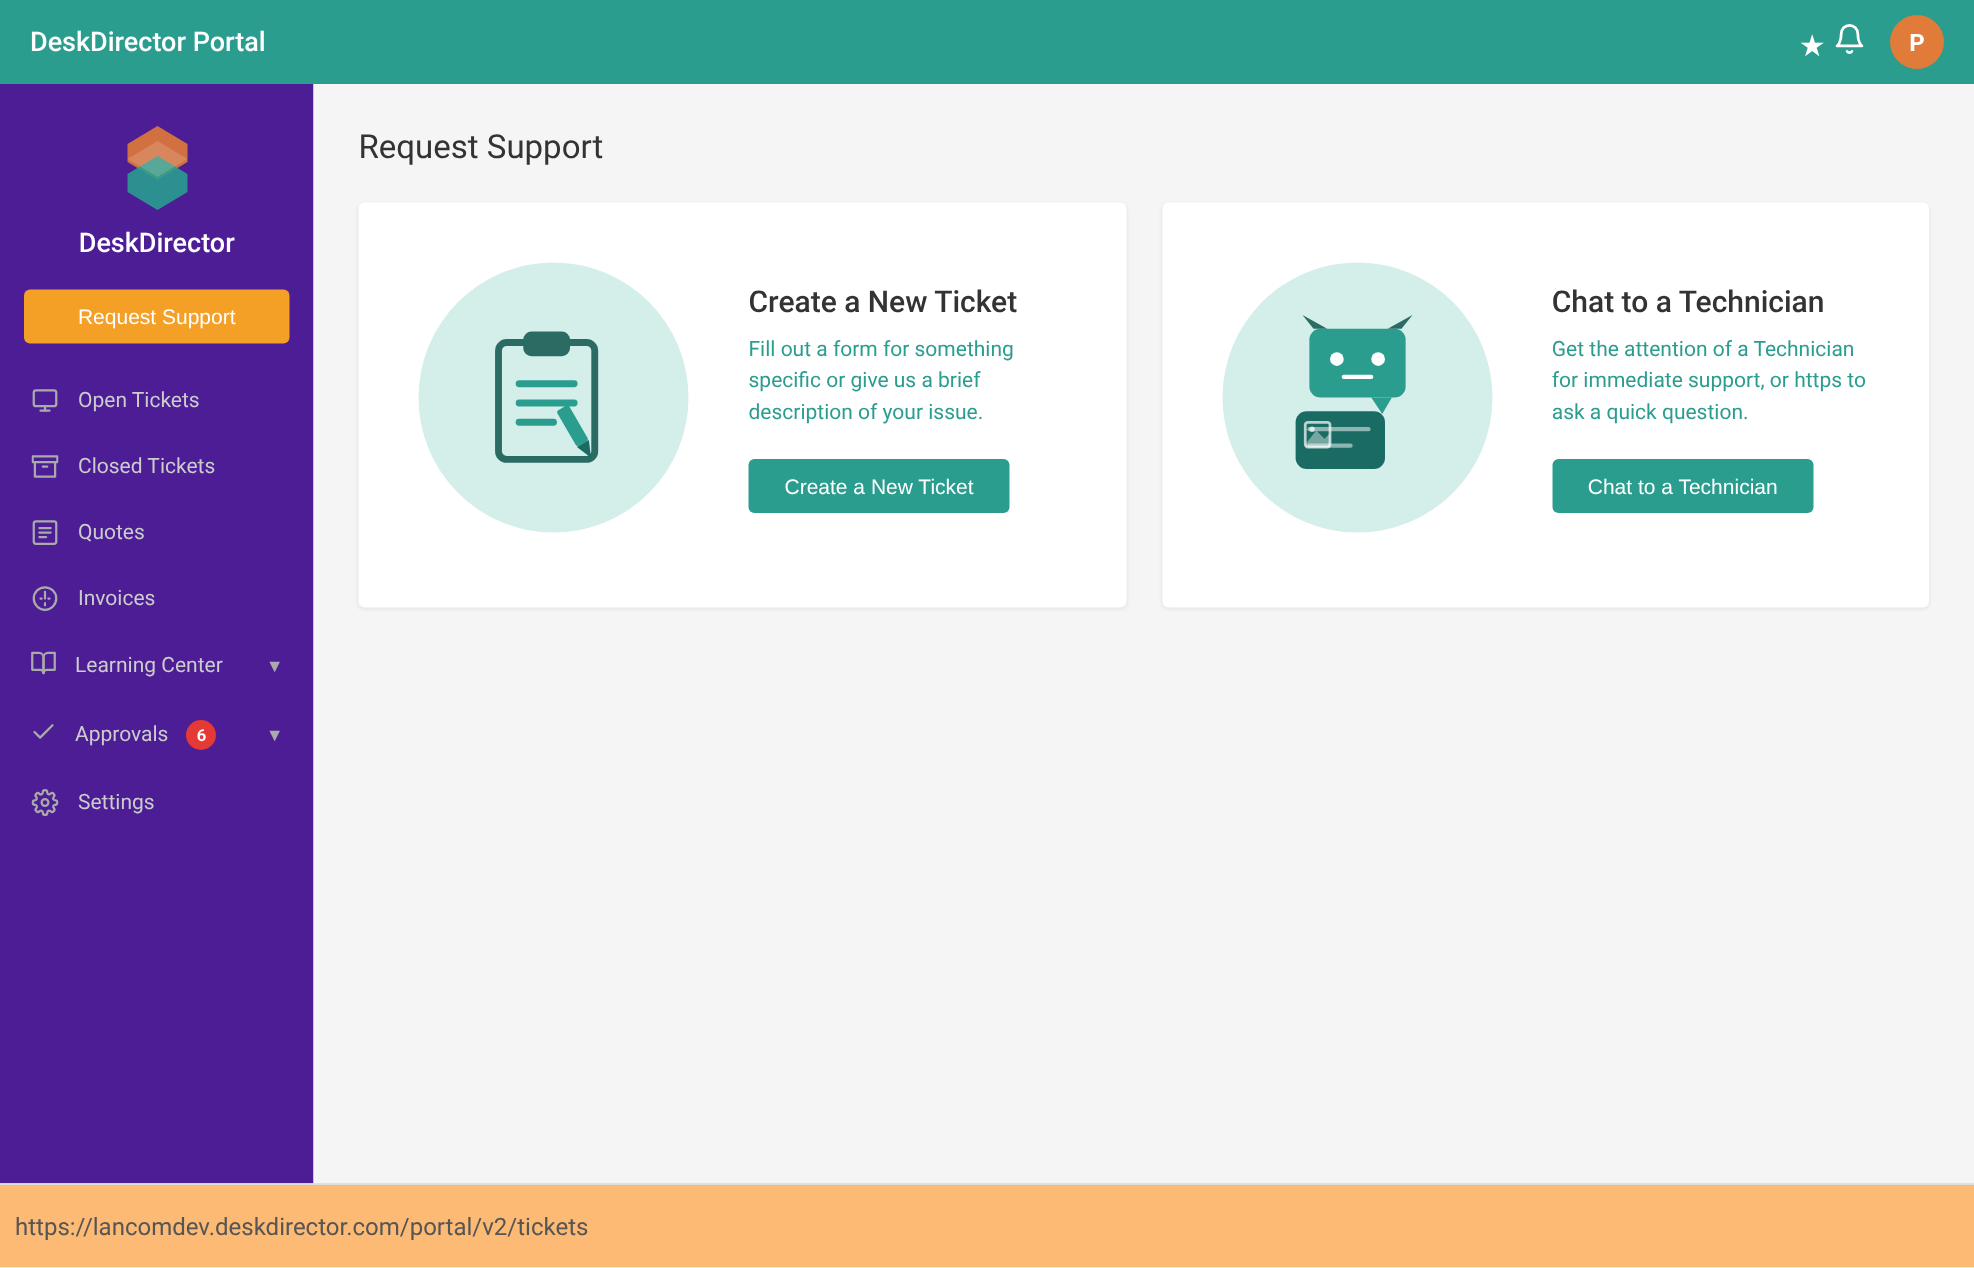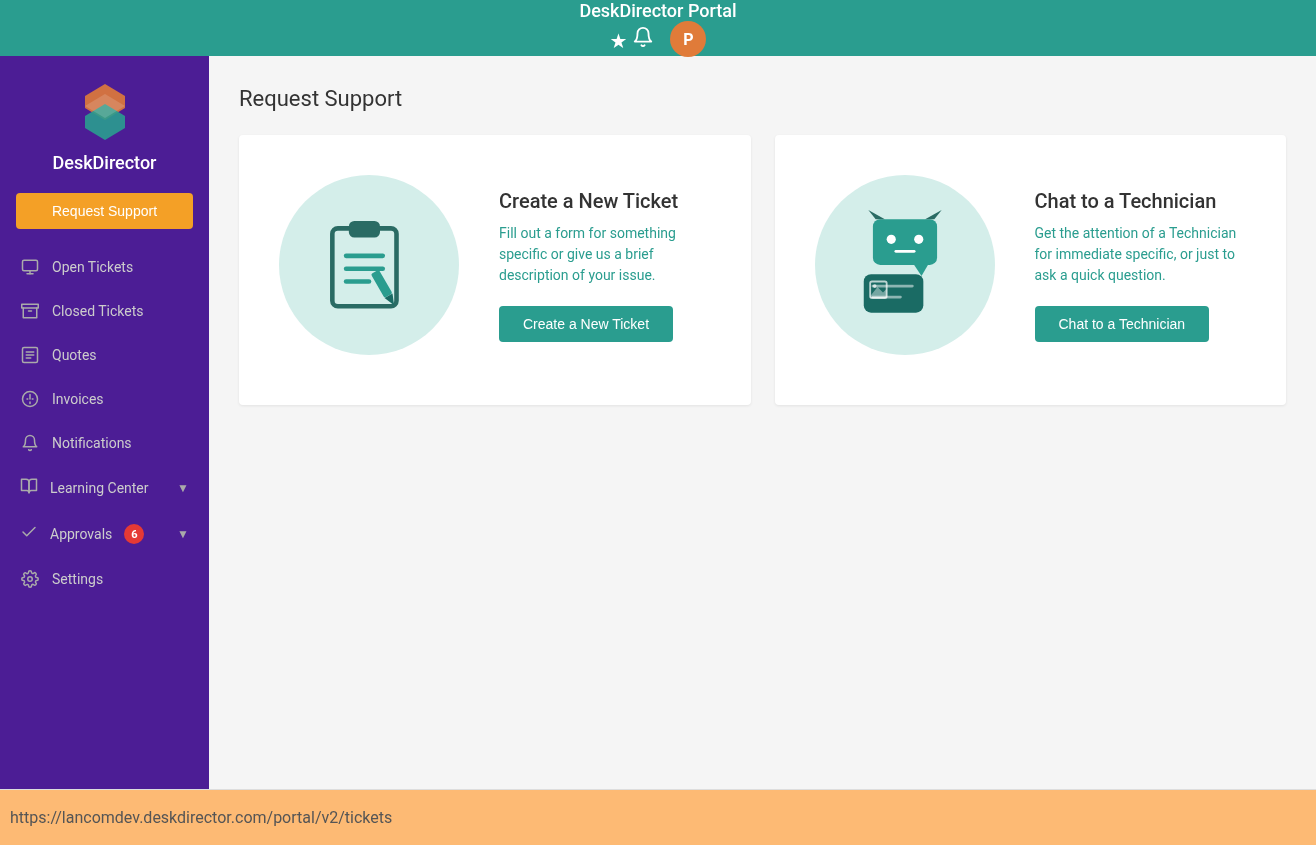--- a/index.html
+++ b/index.html
@@ -8,21 +8,20 @@
     
     .topbar {
       height: 56px;
       background: #2a9d8f;
       display: flex;
       align-items: center;
       padding: 0 20px;
       justify-content: space-between;
       flex-shrink: 0;
       z-index: 10;
-      flex-direction: column;
     }
     .topbar-title {
       color: white;
       font-size: 18px;
       font-weight: 500;
     }
     .topbar-right {
       display: flex;
       align-items: center;
       gap: 16px;
@@ -292,29 +291,20 @@
         <svg width="18" height="18" viewBox="0 0 24 24" fill="none" stroke="#aaa" stroke-width="2" stroke-linecap="round" stroke-linejoin="round">
           <circle cx="12" cy="12" r="10"></circle>
           <line x1="12" y1="8" x2="12" y2="12"></line>
           <line x1="12" y1="16" x2="12.01" y2="16"></line>
           <path d="M12 6v1M12 17v1M8 12h1M15 12h1"></path>
         </svg>
       </span>
       <span class="sidebar-item-label">Invoices</span>
     </div>
 
-    <div class="sidebar-item">
-      <span class="s-icon">
-        <svg width="18" height="18" viewBox="0 0 24 24" fill="none" stroke="#aaa" stroke-width="2" stroke-linecap="round" stroke-linejoin="round">
-          <path d="M18 8A6 6 0 0 0 6 8c0 7-3 9-3 9h18s-3-2-3-9"></path>
-          <path d="M13.73 21a2 2 0 0 1-3.46 0"></path>
-        </svg>
-      </span>
-      <span class="sidebar-item-label">Notifications</span>
-    </div>
 
     <div class="sidebar-section">
       <span class="s-icon">
         <svg width="18" height="18" viewBox="0 0 24 24" fill="none" stroke="#aaa" stroke-width="2" stroke-linecap="round" stroke-linejoin="round">
           <path d="M2 3h6a4 4 0 0 1 4 4v14a3 3 0 0 0-3-3H2z"></path>
           <path d="M22 3h-6a4 4 0 0 0-4 4v14a3 3 0 0 1 3-3h7z"></path>
         </svg>
       </span>
       <span class="sidebar-item-label">Learning Center</span>
       <span class="chevron">▼</span>
@@ -396,21 +386,21 @@
             <line x1="25" y1="83" x2="68" y2="83" stroke="rgba(255,255,255,0.5)" stroke-width="3" stroke-linecap="round"></line>
             <line x1="25" y1="95" x2="55" y2="95" stroke="rgba(255,255,255,0.5)" stroke-width="3" stroke-linecap="round"></line>
 
             <rect x="22" y="78" width="18" height="18" rx="2" fill="none" stroke="rgba(255,255,255,0.7)" stroke-width="2"></rect>
             <circle cx="27" cy="83" r="2" fill="rgba(255,255,255,0.7)"></circle>
             <polygon points="22,94 30,84 36,90 40,86 40,96 22,96" fill="rgba(255,255,255,0.4)"></polygon>
           </svg>
         </div>
         <div class="card-content">
           <h2 class="card-title">Chat to a Technician</h2>
-          <p class="card-desc">Get the attention of a Technician for immediate specific, or just to ask a quick question.</p>
+          <p class="card-desc">Get the attention of a Technician for immediate support, or https to ask a quick question.</p>
           <button class="card-btn">Chat to a Technician</button>
         </div>
       </div>
 
     </div>
   </div>
 
 </div>
 
 <div class="statusbar">

